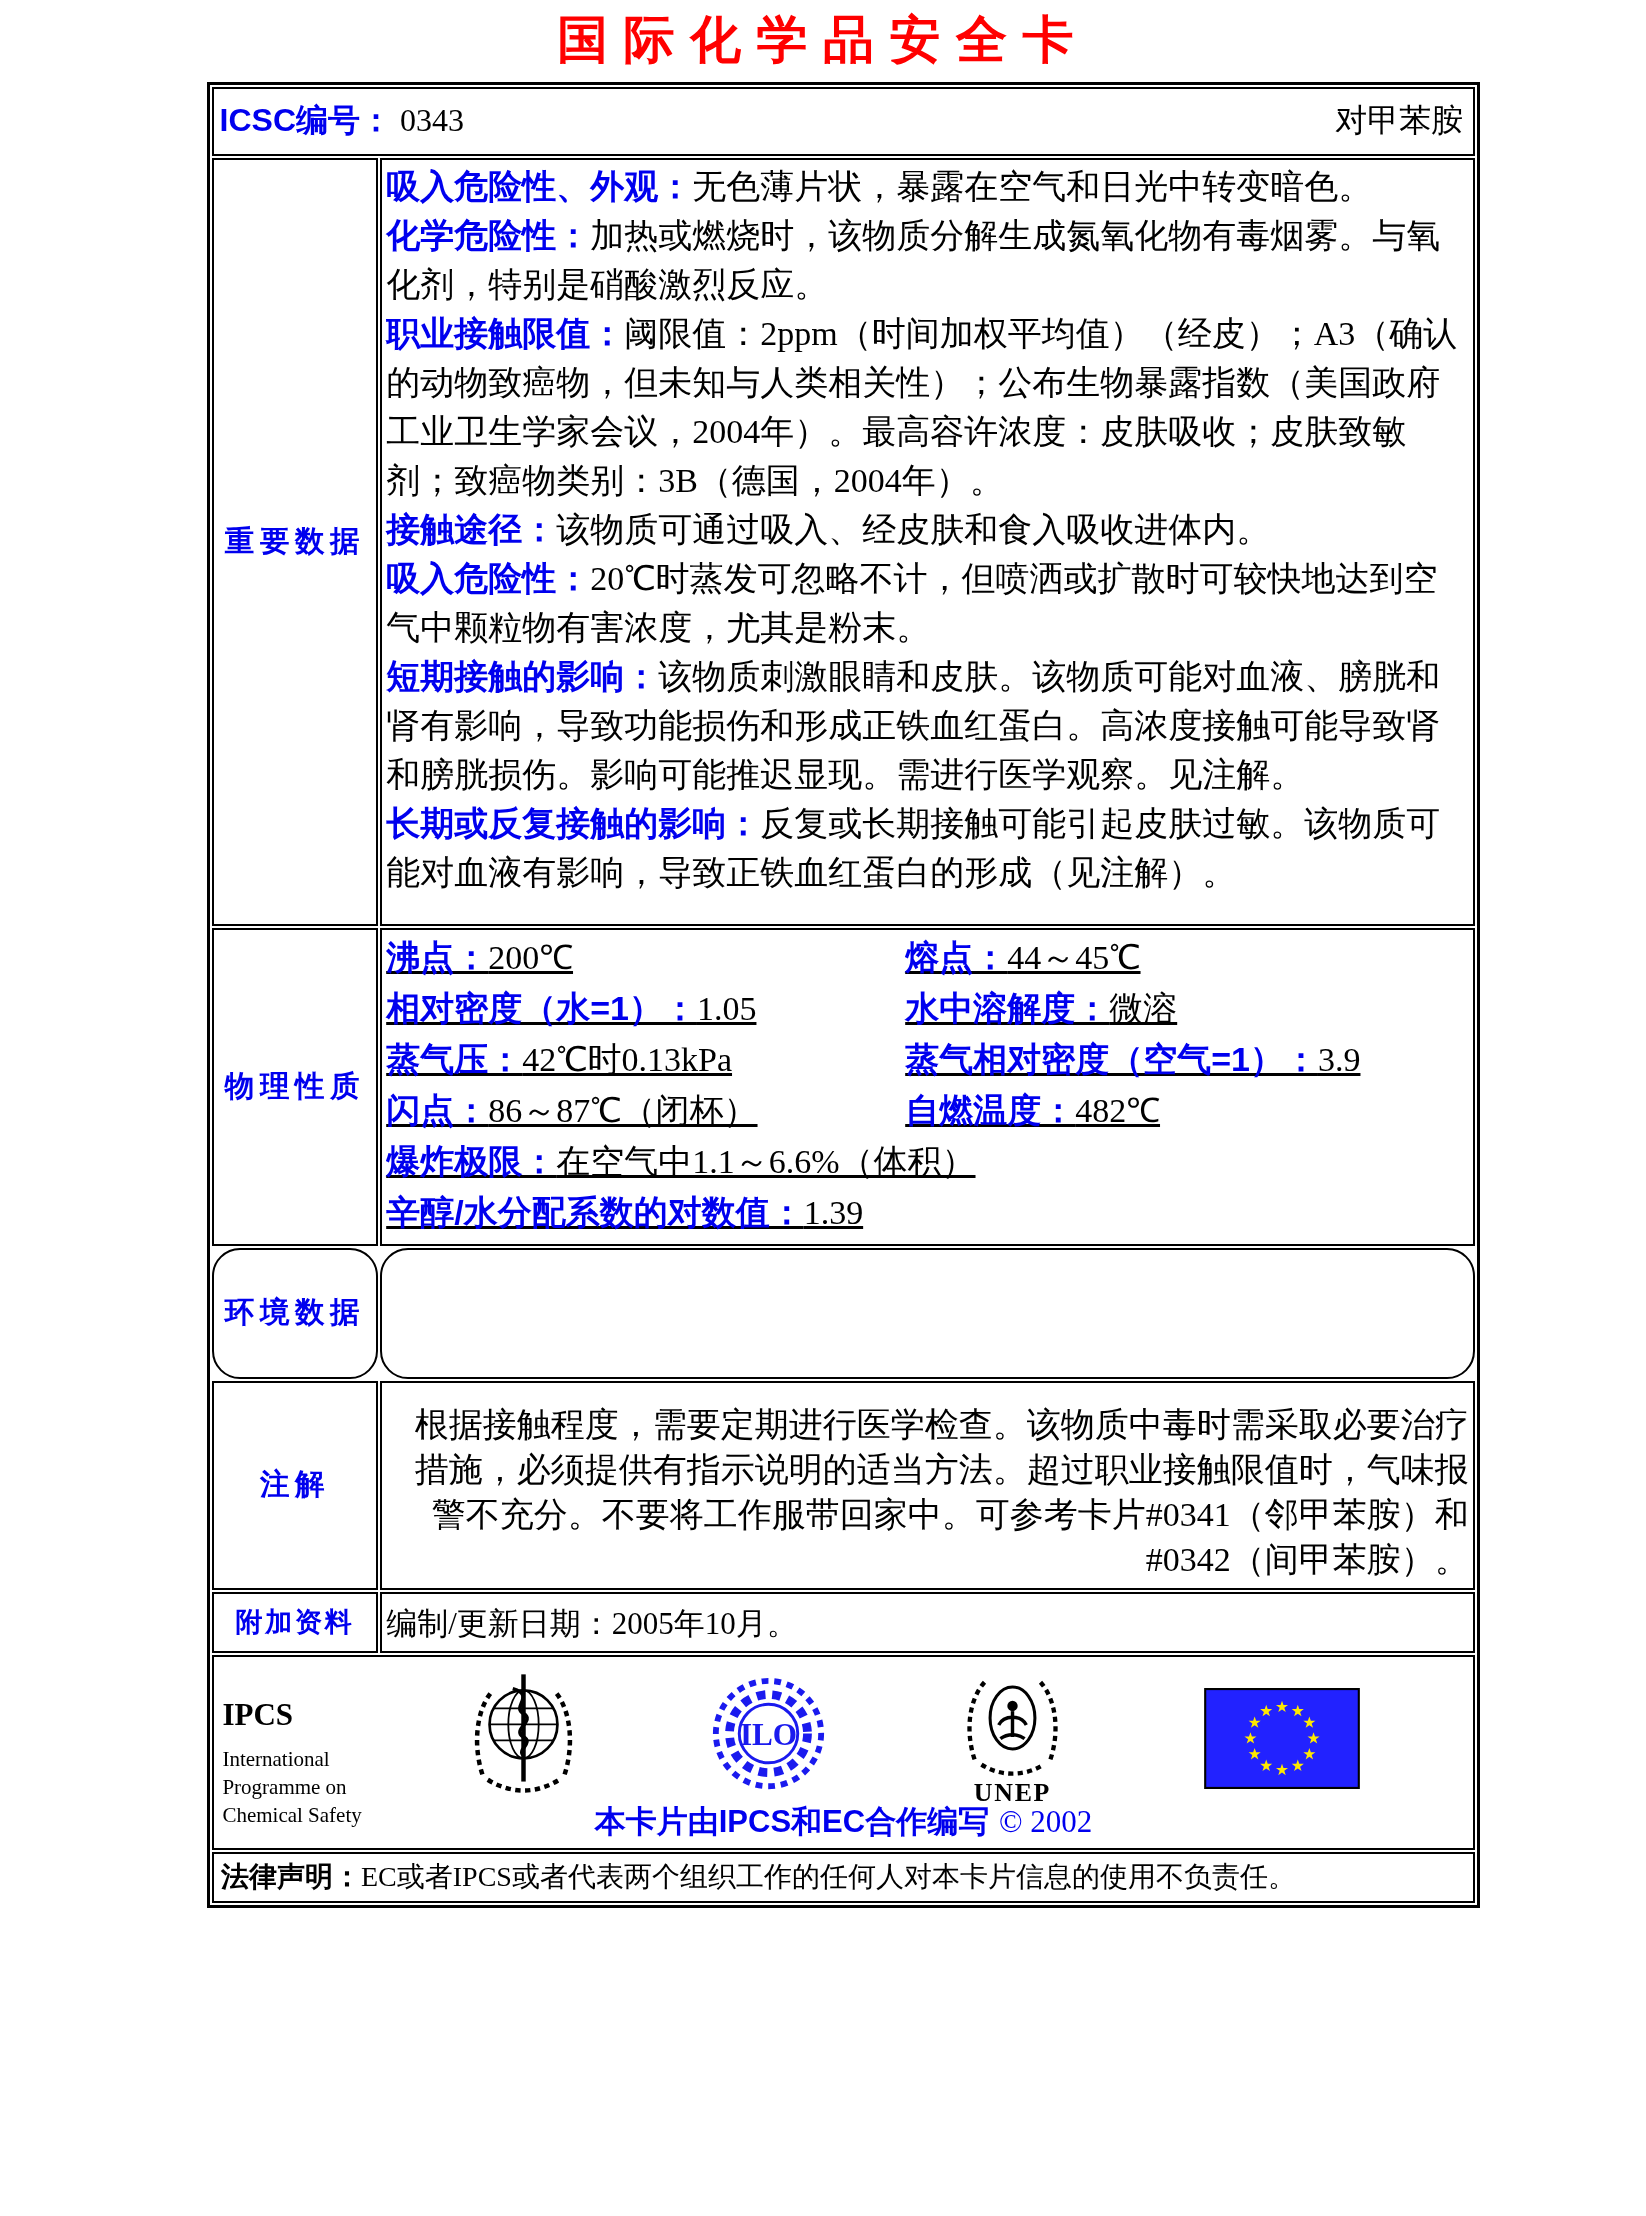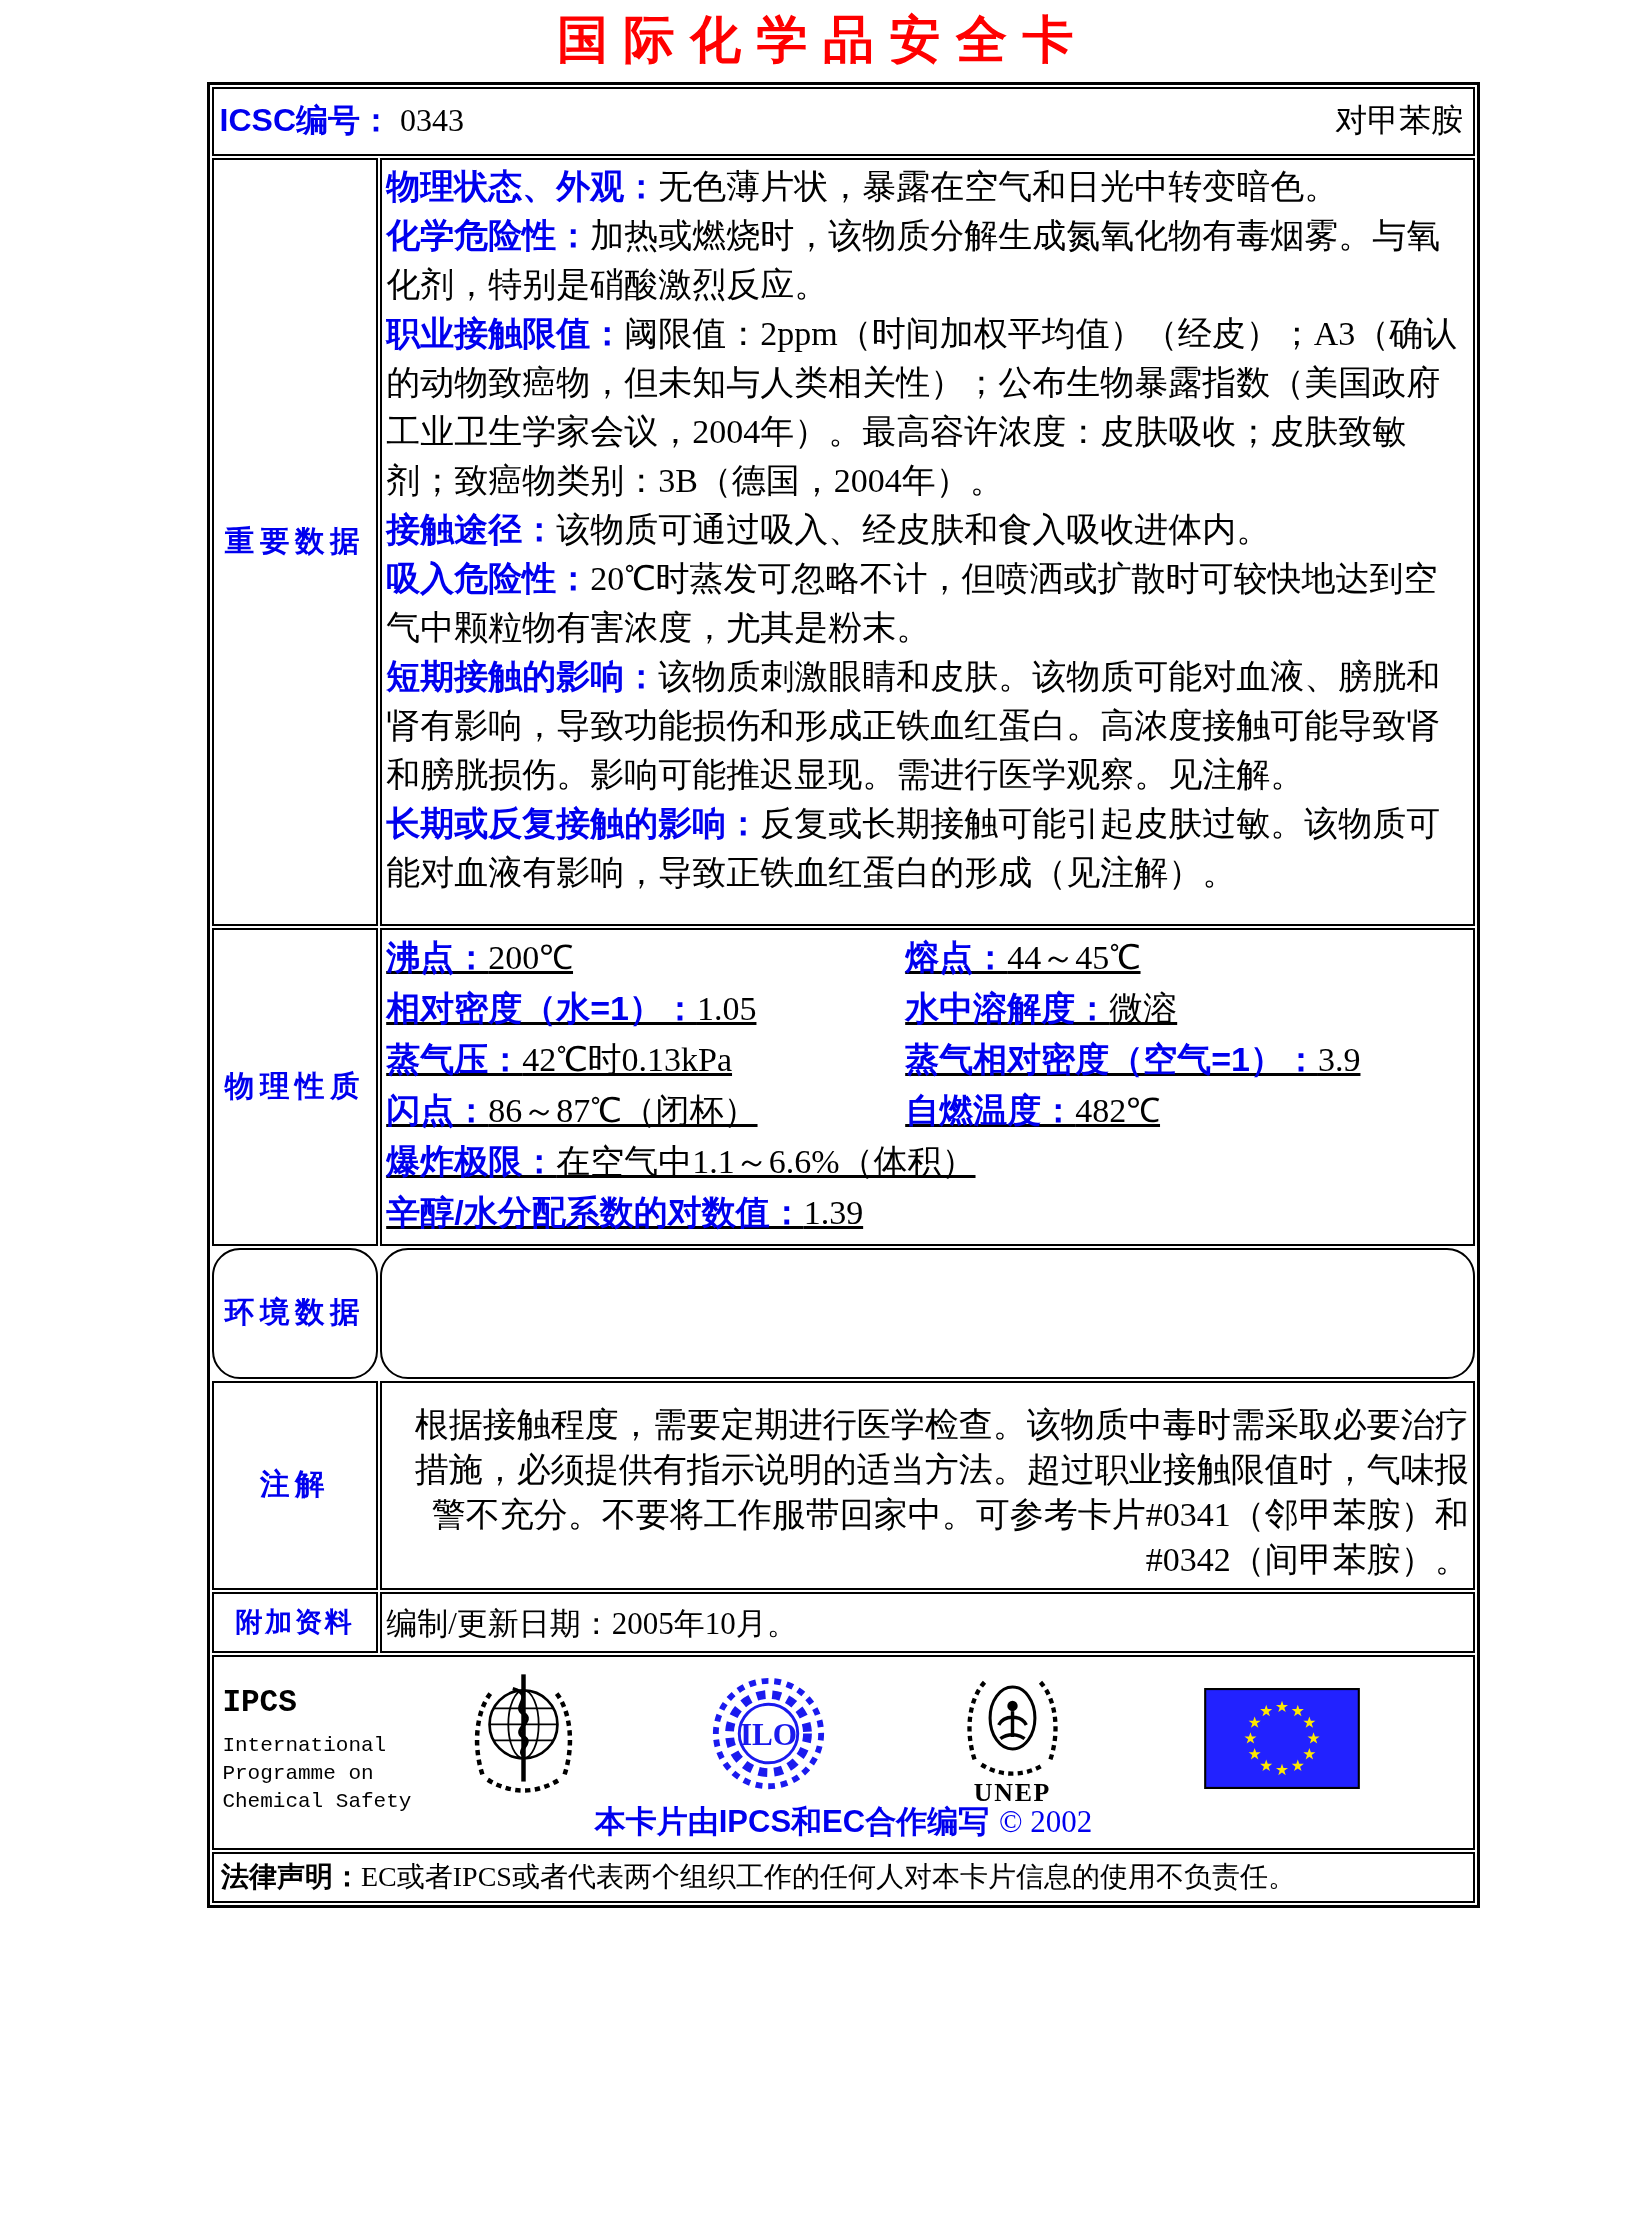--- a/index.html
+++ b/index.html
@@ -75,21 +75,21 @@
 
   .props { display:grid; grid-template-columns:519px auto; }
   .prop { line-height:51px; white-space:nowrap;text-decoration:underline; }
   .prop-full { grid-column:1 / -1; }
 
   .notes-cell { line-height:45px; font-size:34px; vertical-align:top; padding-top:19px;text-align:right; }
   .addl-cell { vertical-align:middle; font-size:31px; line-height:39px; }
   .addl-label { font-size:27px; letter-spacing:2.8px; }
 
   .footer-cell { position:relative; vertical-align:top; padding:0; }
-  .ipcs-block { position:absolute; left:8.4px; top:28px; font-family:Liberation Mono, monospace; }
+  .ipcs-block { position:absolute; left:8.4px; top:40px; font-family:Liberation Serif, serif; }
   .ipcs-title { font-size:31px; font-weight:bold; display:block; margin-bottom:12.7px; }
   .ipcs-line { font-size:21px; line-height:28px; display:block; }
   .logo { position:absolute; }
   .logo-who { left:253px; top:12.7px; }
   .logo-ilo { left:496px; top:14px; }
   .logo-unep { left:740px; top:11.3px; }
   .logo-eu { left:990px; top:31px; }
   .footer-caption {
     position:absolute; left:0; right:0; bottom:4.2px;
     text-align:center;
@@ -127,21 +127,21 @@
             <span>对甲苯胺</span>
           </div>
         </td>
       </tr>
 
       <tr class="h-important">
         <td class="cell label-cell">
           <span class="seclabel">重要数据</span>
         </td>
         <td class="cell content-cell">
-          <p class="para"><span class="flabel">物理状态、外观：</span><span class="ftext">无色薄片状，暴露在空气和日光中转变暗色。</span></p>
+          <p class="para"><span class="flabel">吸入危险性、外观：</span><span class="ftext">无色薄片状，暴露在空气和日光中转变暗色。</span></p>
           <p class="para"><span class="flabel">化学危险性：</span><span class="ftext">加热或燃烧时，该物质分解生成氮氧化物有毒烟雾。与氧化剂，特别是硝酸激烈反应。</span></p>
           <p class="para"><span class="flabel">职业接触限值：</span><span class="ftext">阈限值：2ppm（时间加权平均值）（经皮）；A3（确认的动物致癌物，但未知与人类相关性）；公布生物暴露指数（美国政府工业卫生学家会议，2004年）。最高容许浓度：皮肤吸收；皮肤致敏剂；致癌物类别：3B（德国，2004年）。</span></p>
           <p class="para"><span class="flabel">接触途径：</span><span class="ftext">该物质可通过吸入、经皮肤和食入吸收进体内。</span></p>
           <p class="para"><span class="flabel">吸入危险性：</span><span class="ftext">20℃时蒸发可忽略不计，但喷洒或扩散时可较快地达到空气中颗粒物有害浓度，尤其是粉末。</span></p>
           <p class="para"><span class="flabel">短期接触的影响：</span><span class="ftext">该物质刺激眼睛和皮肤。该物质可能对血液、膀胱和肾有影响，导致功能损伤和形成正铁血红蛋白。高浓度接触可能导致肾和膀胱损伤。影响可能推迟显现。需进行医学观察。见注解。</span></p>
           <p class="para"><span class="flabel">长期或反复接触的影响：</span><span class="ftext">反复或长期接触可能引起皮肤过敏。该物质可能对血液有影响，导致正铁血红蛋白的形成（见注解）。</span></p>
         </td>
       </tr>
 
       <tr class="h-phys">

